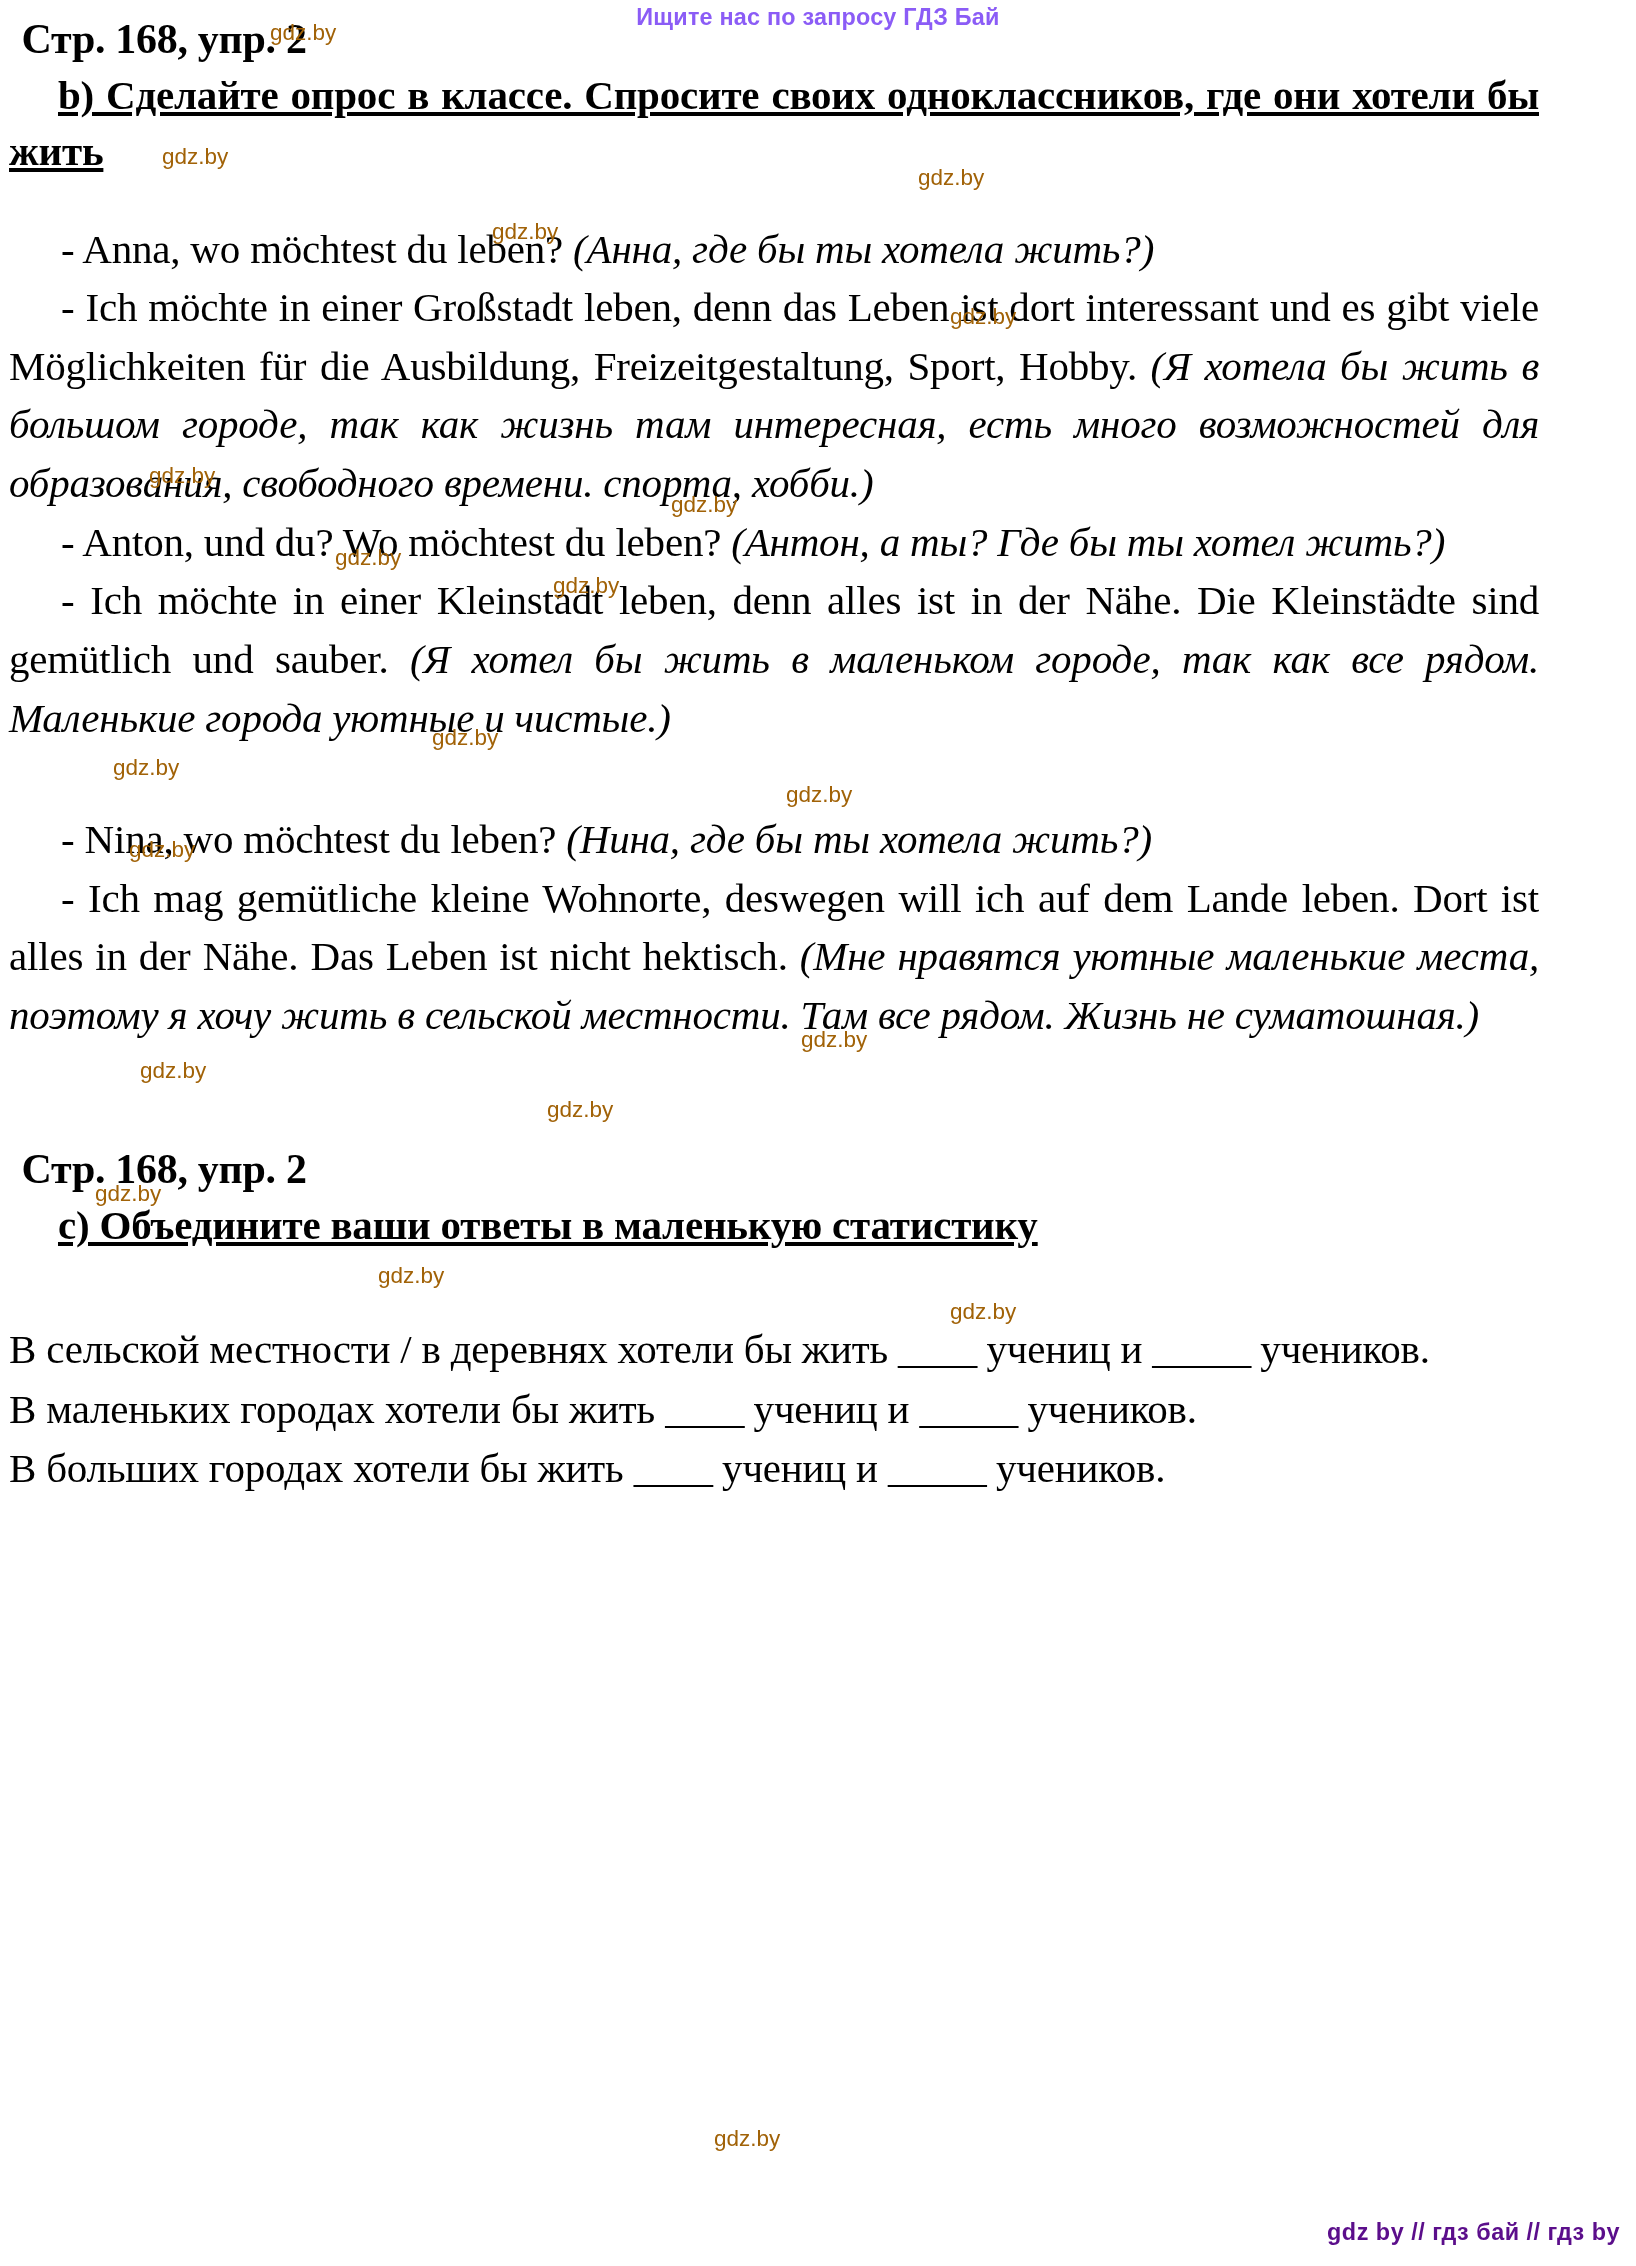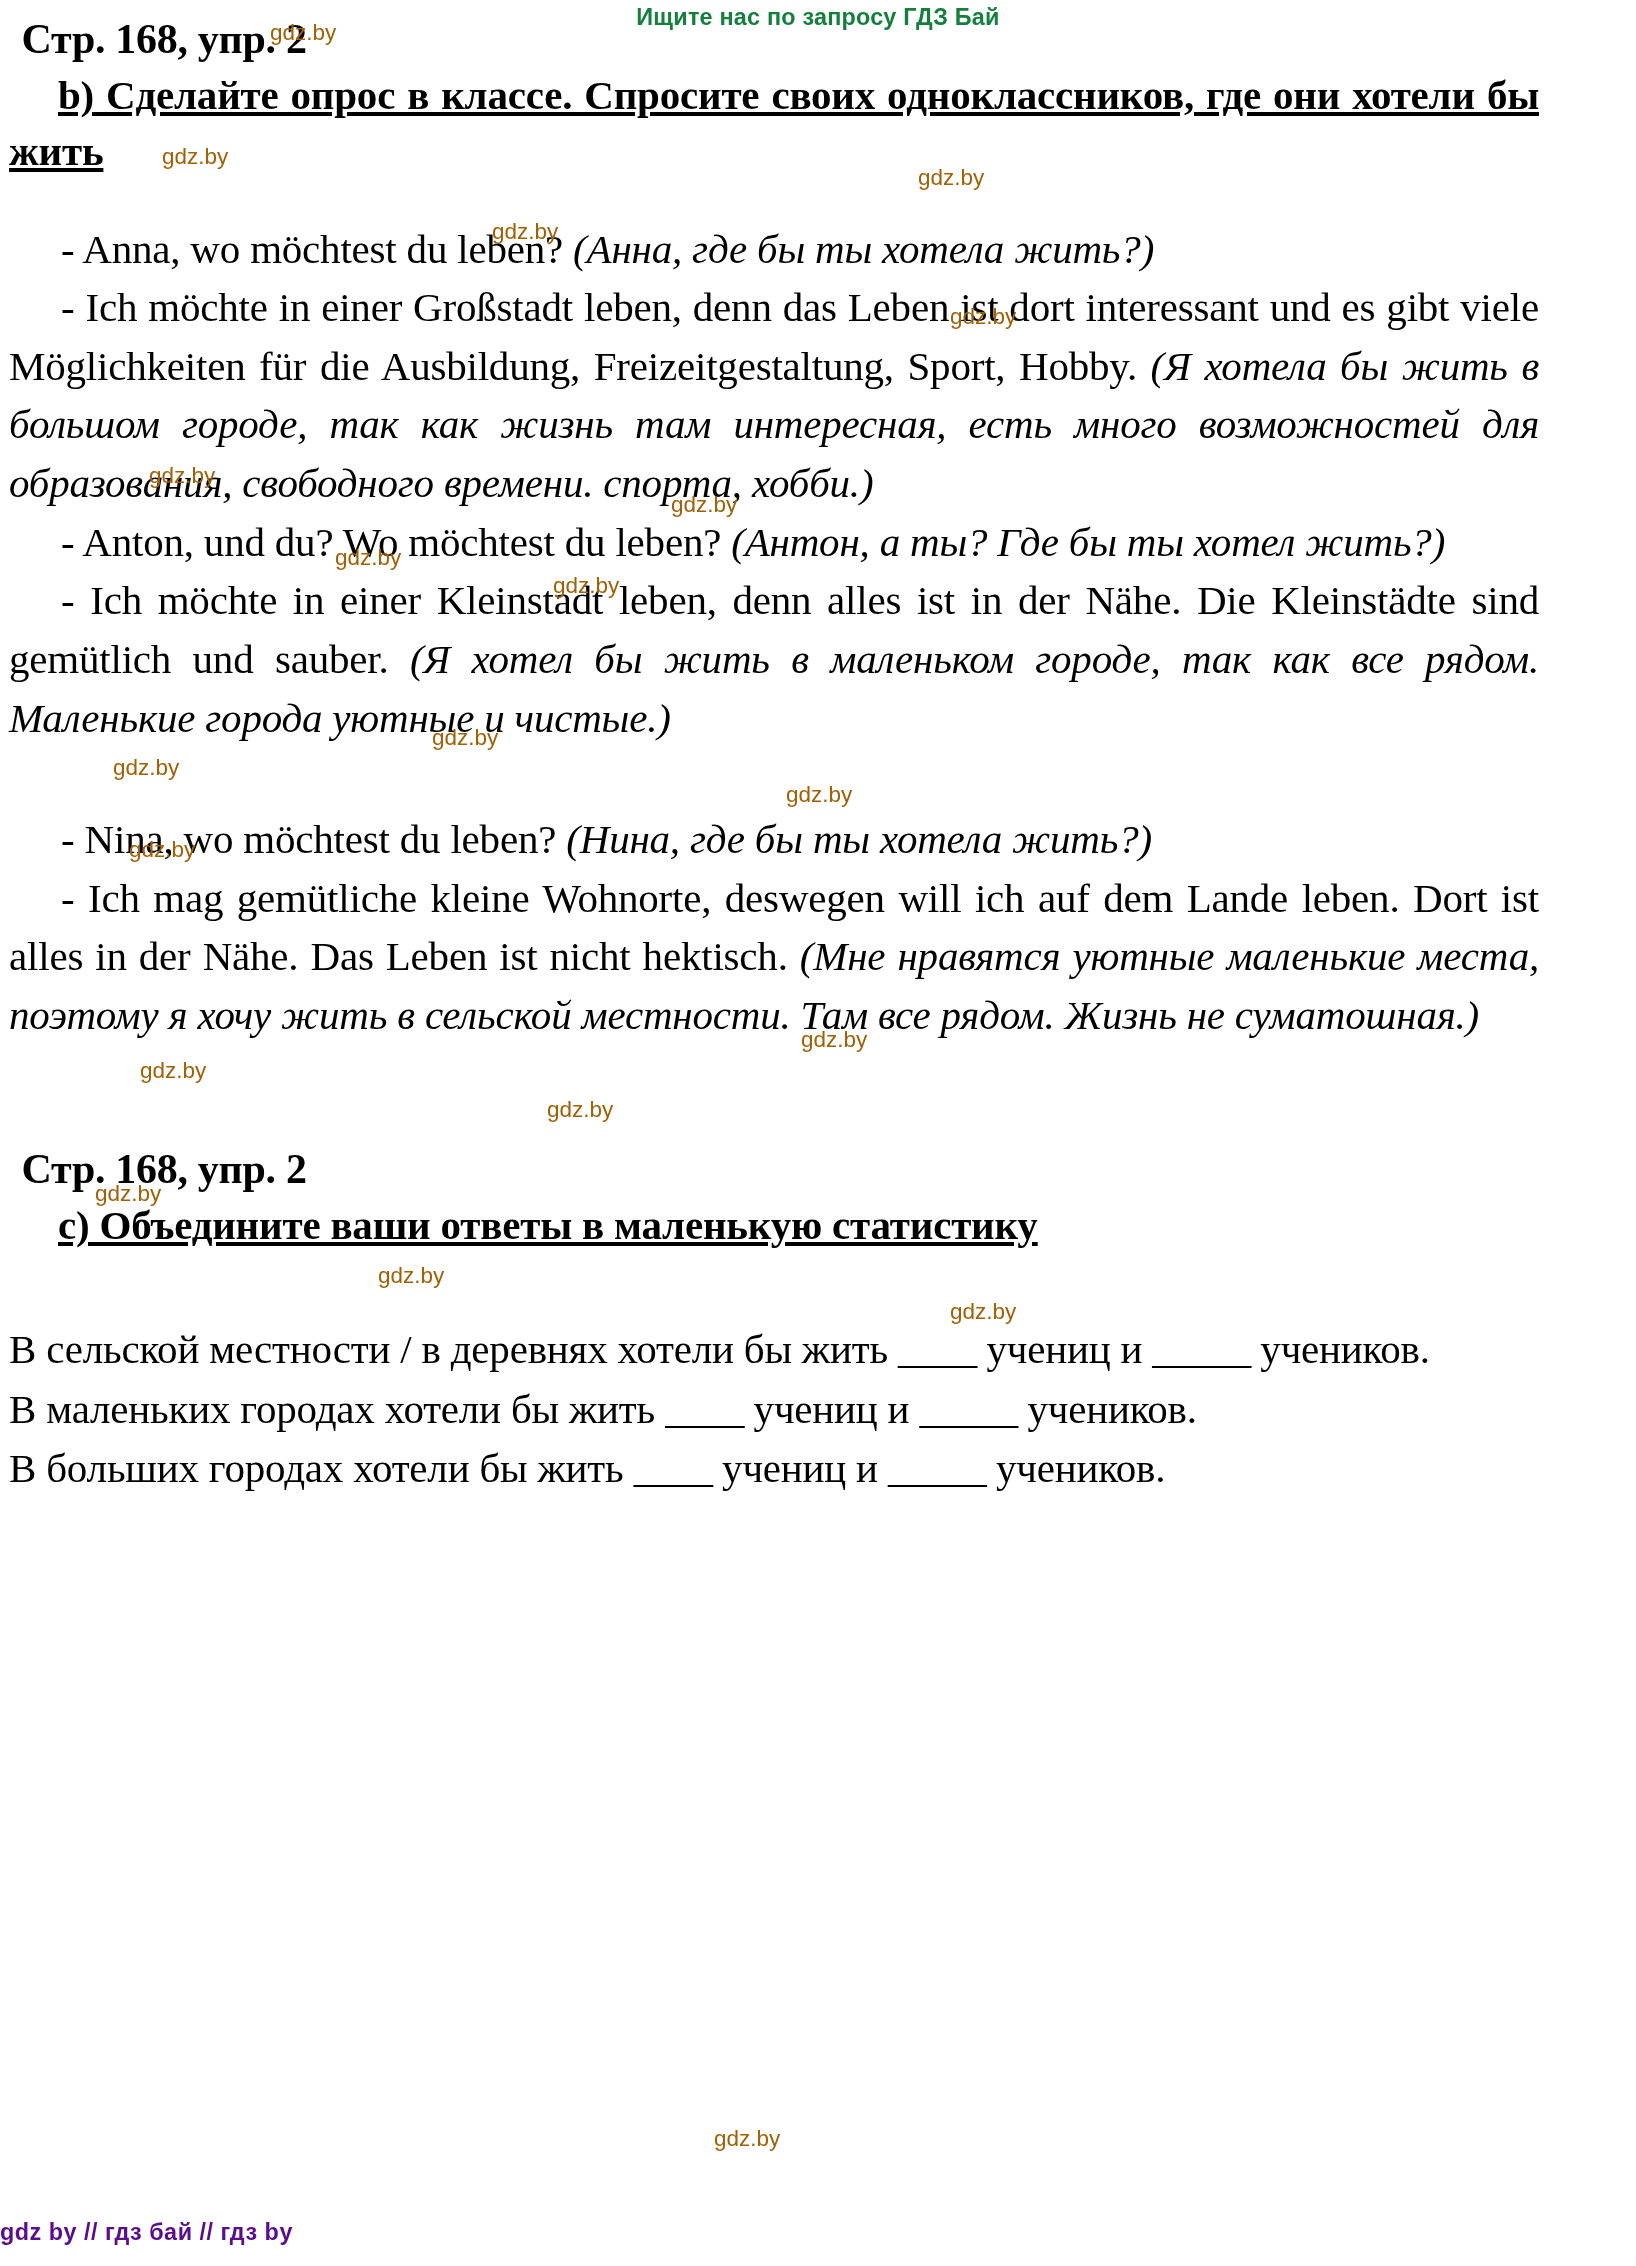--- a/index.html
+++ b/index.html
@@ -19,21 +19,21 @@
   
   .promo-banner {
     position: absolute;
     top: 3.6px;
     left: 0;
     width: 1636px;
     text-align: center;
     font-family: "Liberation Sans", "DejaVu Sans", sans-serif;
     font-weight: bold;
     font-size: 23.4px;
-    color: #15803d;
+    color: #8b5cf6;
     letter-spacing: 0.2px;
   }
 
   
   .page {
     position: absolute;
     top: 0;
     left: 0;
     width: 1636px;
     height: 2266px;
@@ -107,21 +107,21 @@
     white-space: nowrap;
     pointer-events: none;
   }
 
   
   .footer {
     position: absolute;
     bottom: 20px;
     left: 0;
     width: 1620px;
-    text-align: left;
+    text-align: right;
     font-family: "Liberation Sans", "DejaVu Sans", sans-serif;
     font-weight: bold;
     font-size: 23.4px;
     color: #5b0e8b;
     letter-spacing: 0.5px;
   }
 </style>
 </head>
 <body>
 

